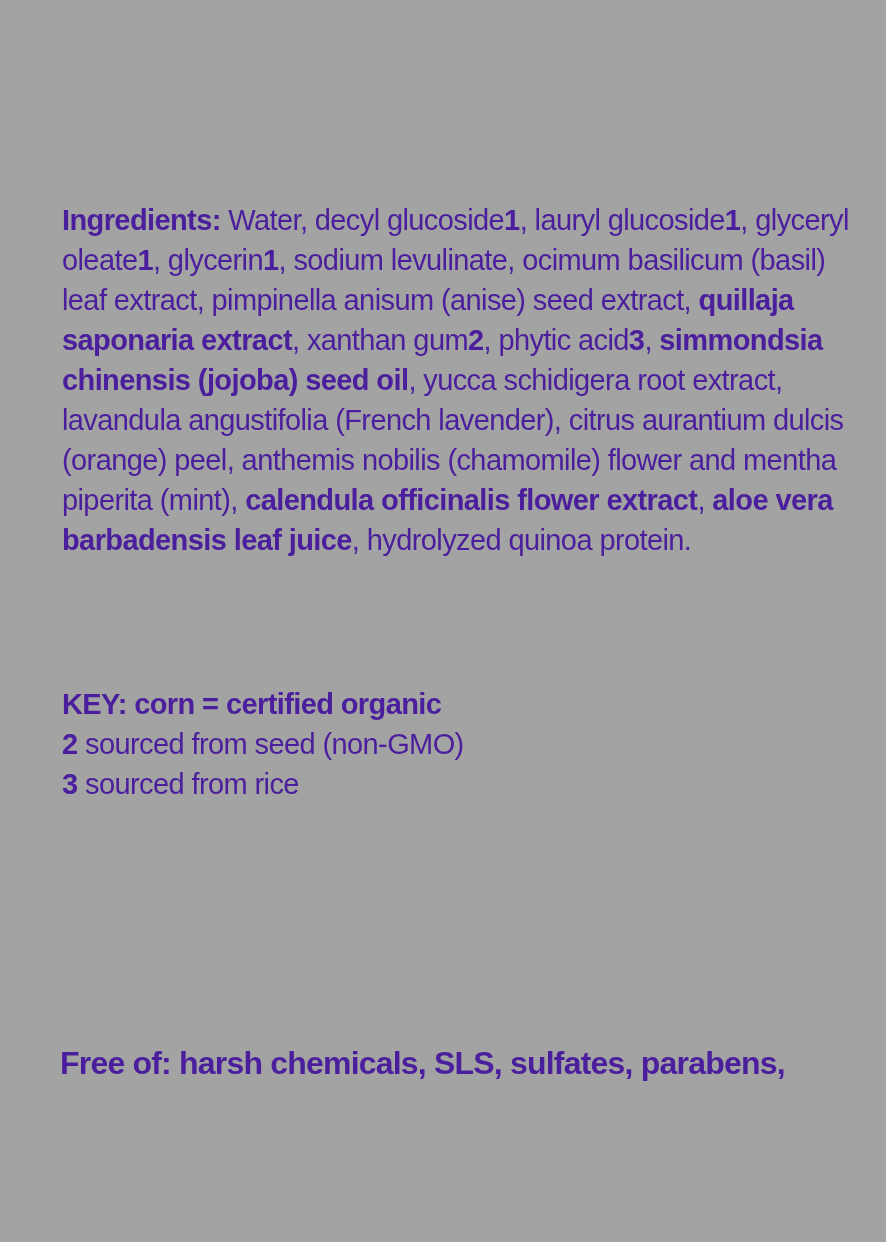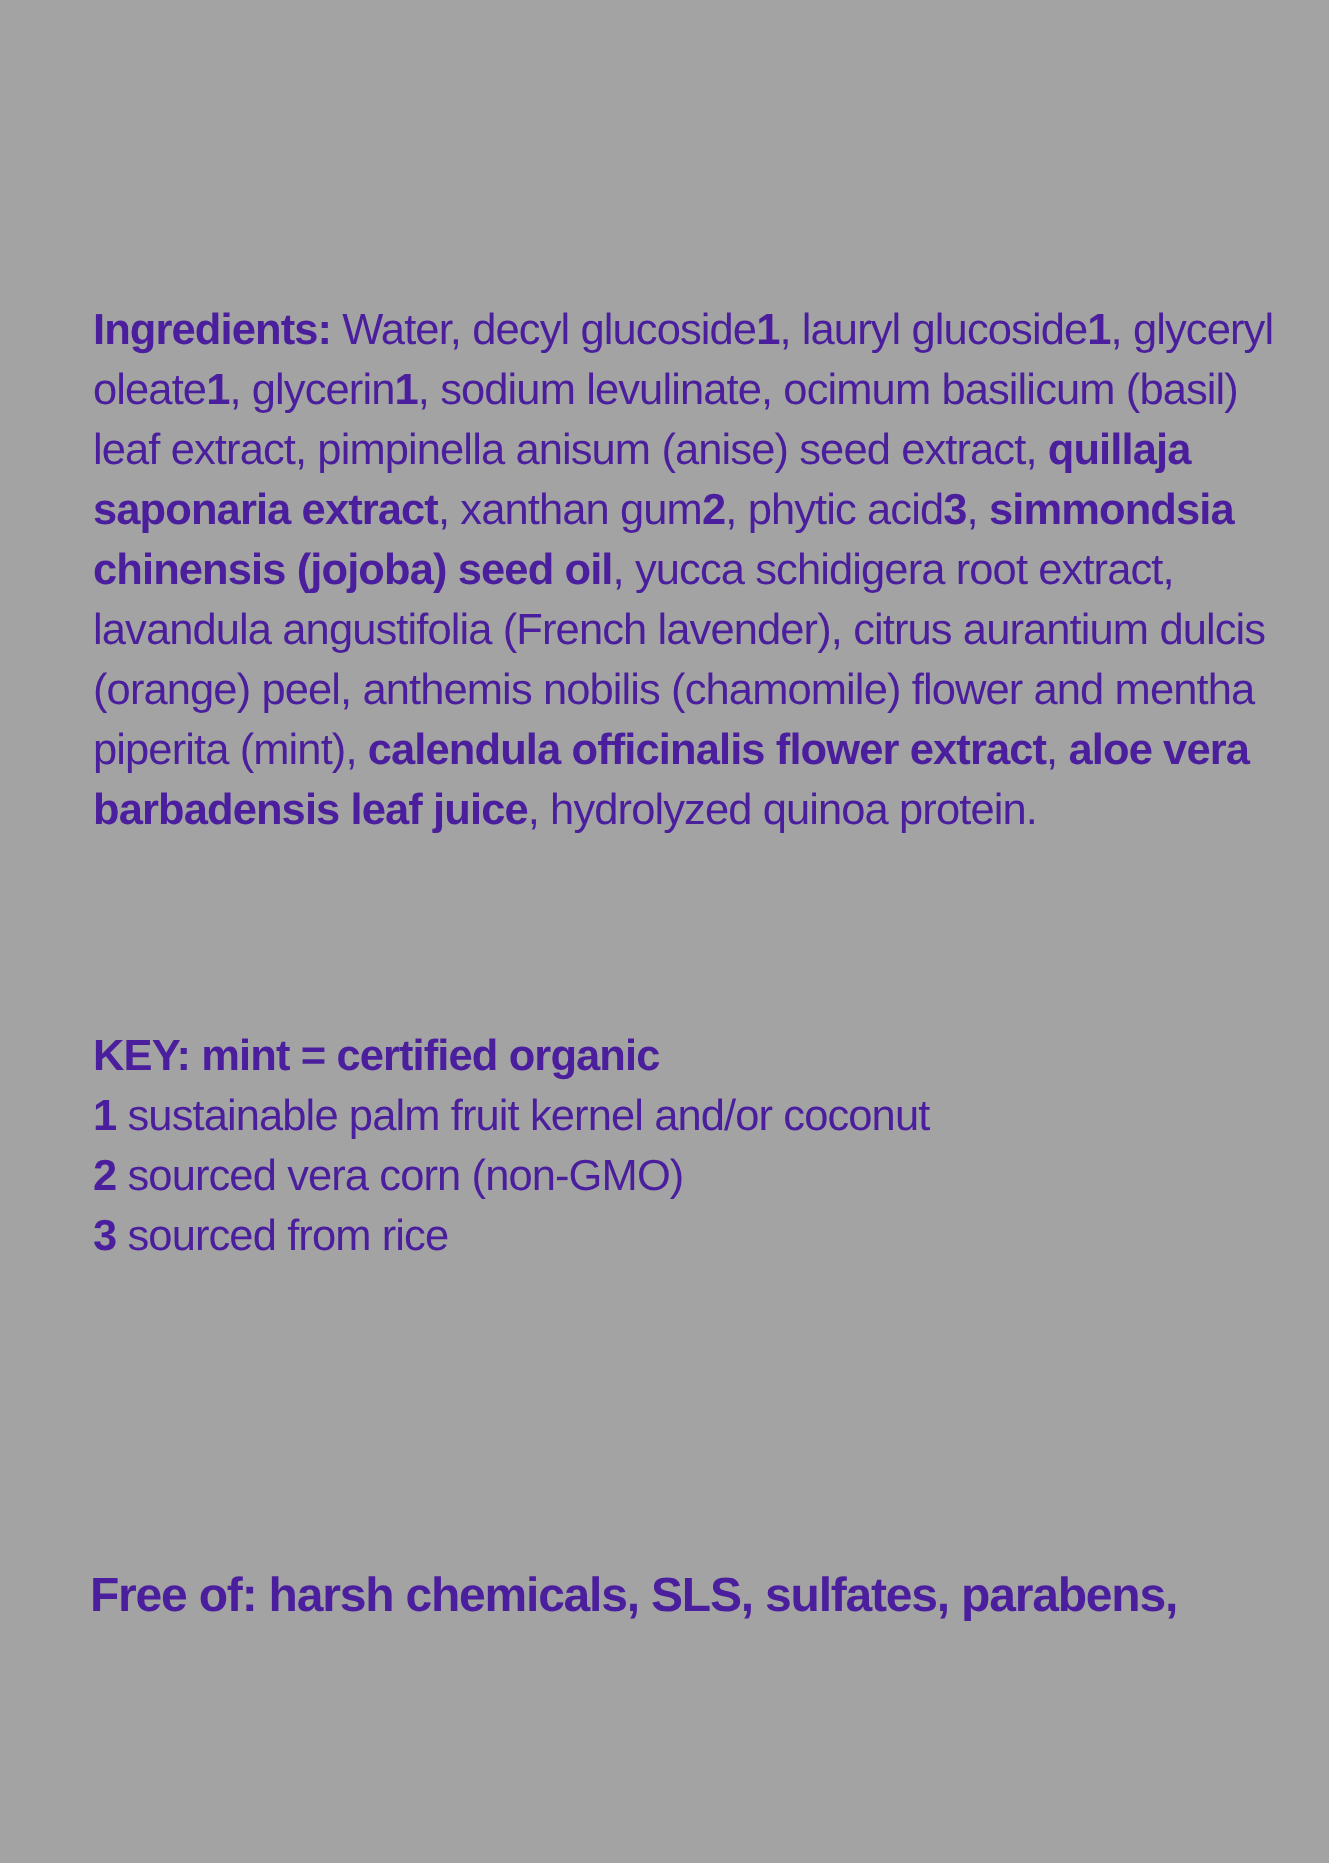--- a/index.html
+++ b/index.html
@@ -46,24 +46,23 @@
   .freeof-line { white-space: nowrap; }
 </style>
 </head>
 <body>
 
 <div class="page" style="color: rgb(74, 30, 156); background: #a3a3a3;">
 
   <div class="ingredients"><span class="b">Ingredients: </span><span>Water, decyl glucoside</span><span class="b">1</span><span>, lauryl glucoside</span><span class="b">1</span><span>, glyceryl oleate</span><span class="b">1</span><span>, glycerin</span><span class="b">1</span><span>, sodium levulinate, ocimum basilicum (basil) leaf extract, pimpinella anisum (anise) seed extract, </span><span class="b">quillaja saponaria extract</span><span>, xanthan gum</span><span class="b">2</span><span>, phytic acid</span><span class="b">3</span><span>, </span><span class="b">simmondsia chinensis (jojoba) seed oil</span><span>, yucca schidigera root extract, lavandula angustifolia (French lavender), citrus aurantium dulcis (orange) peel, anthemis nobilis (chamomile) flower and mentha piperita (mint), </span><span class="b">calendula officinalis flower extract</span><span>, </span><span class="b">aloe vera barbadensis leaf juice</span><span>, hydrolyzed quinoa protein.</span></div>
 
   <div class="key">
-    <div class="key-heading">KEY: mint = certified organic</div>
+    <div class="key-heading">KEY: corn = certified organic</div>
     <div>
-        <div class="key-item"><span class="num">1 </span><span>sustainable palm fruit kernel and/or coconut</span></div>
-        <div class="key-item"><span class="num">2 </span><span>sourced vera corn (non-GMO)</span></div>
+        <div class="key-item"><span class="num">2 </span><span>sourced from seed (non-GMO)</span></div>
         <div class="key-item"><span class="num">3 </span><span>sourced from rice</span></div>
       </div>
   </div>
 
   <div class="freeof">
     <div class="freeof-line">Free of: harsh chemicals, SLS, sulfates, parabens,</div>
   </div>
 
 </div>
 

